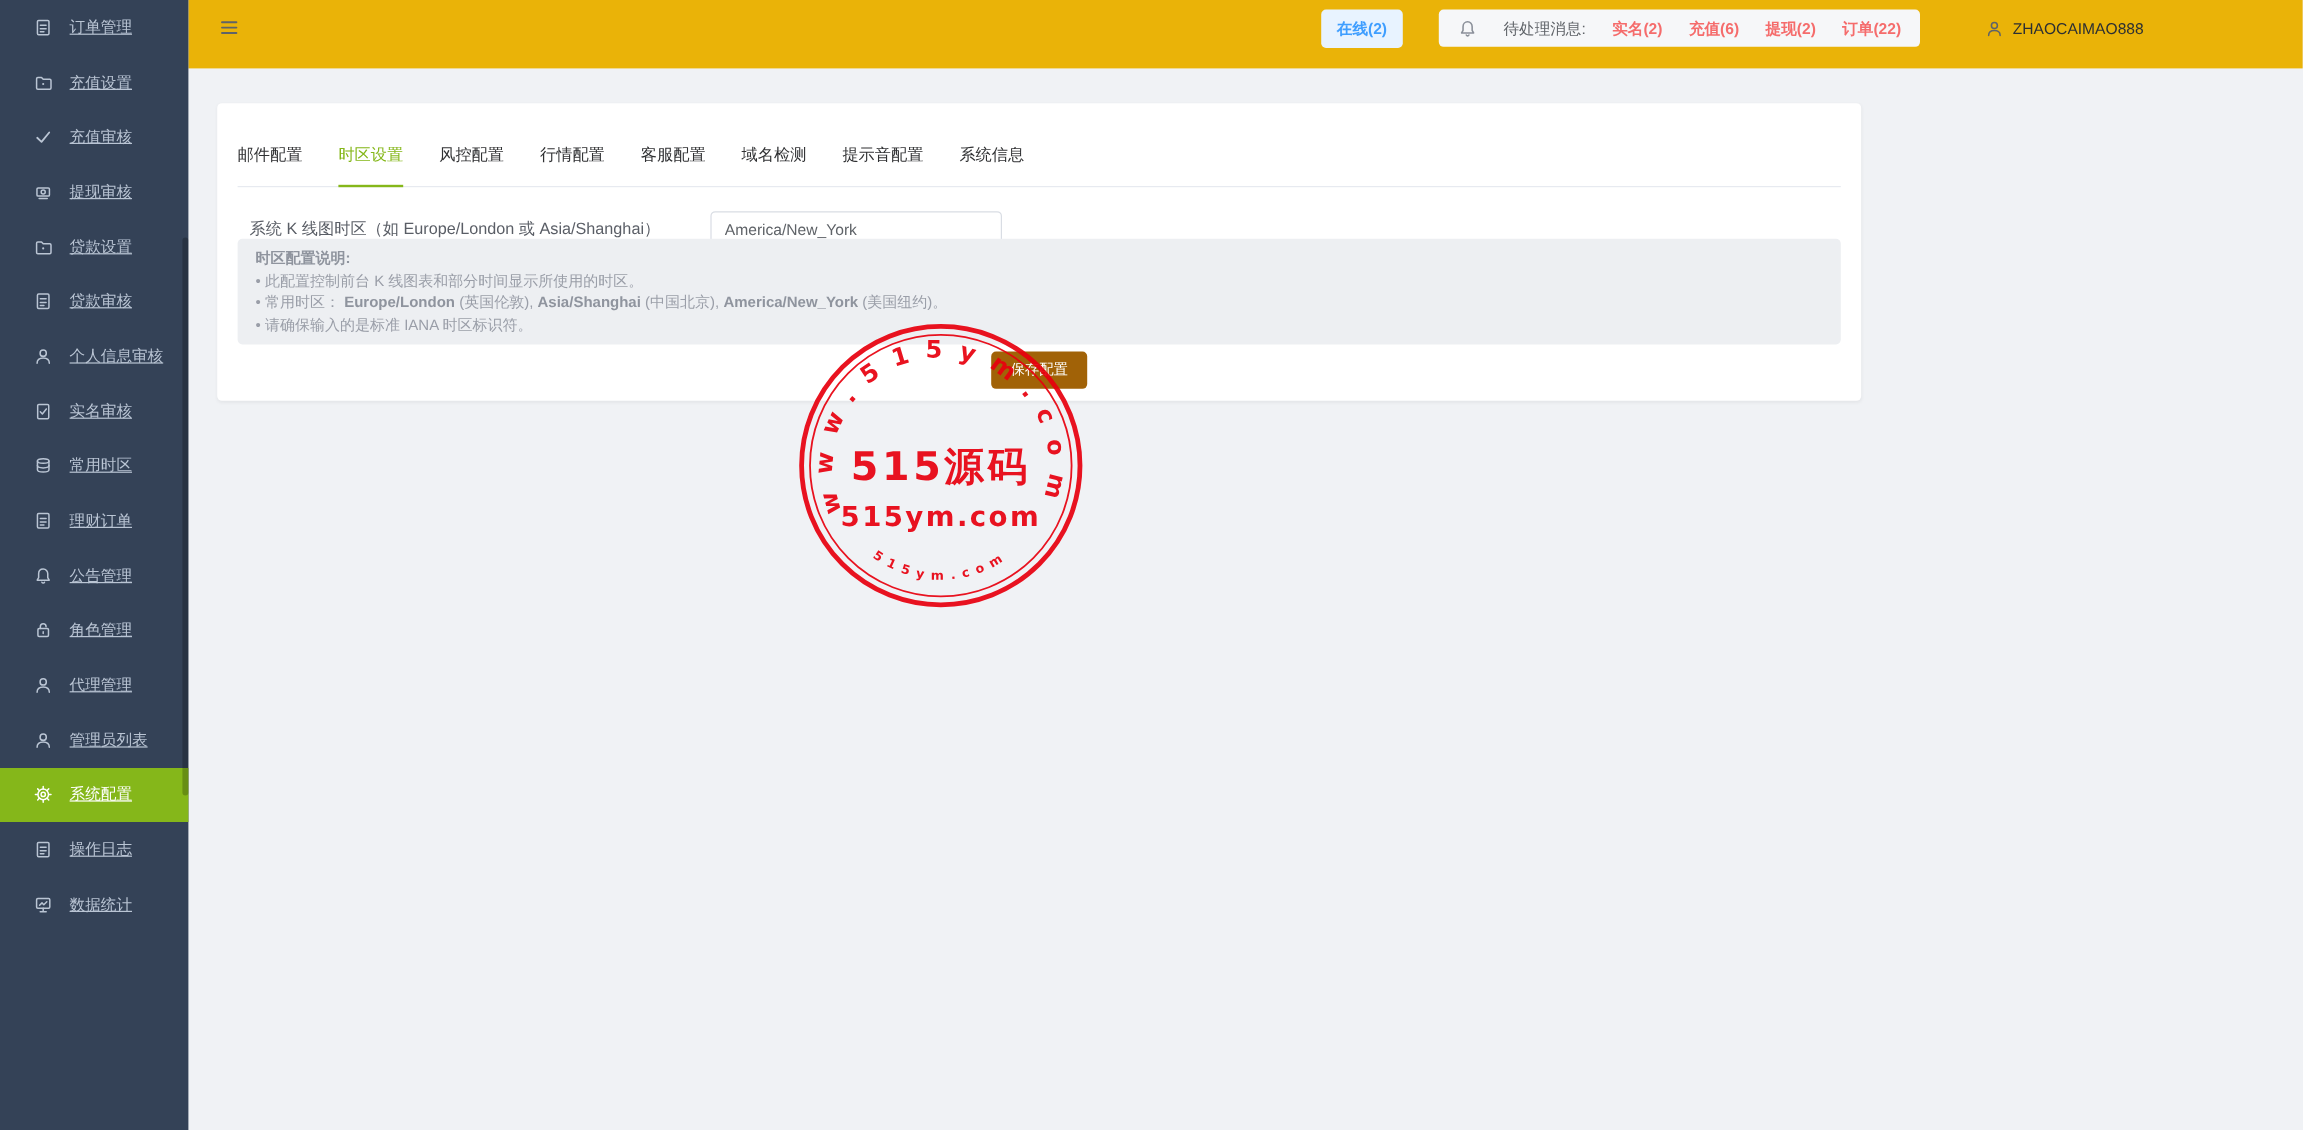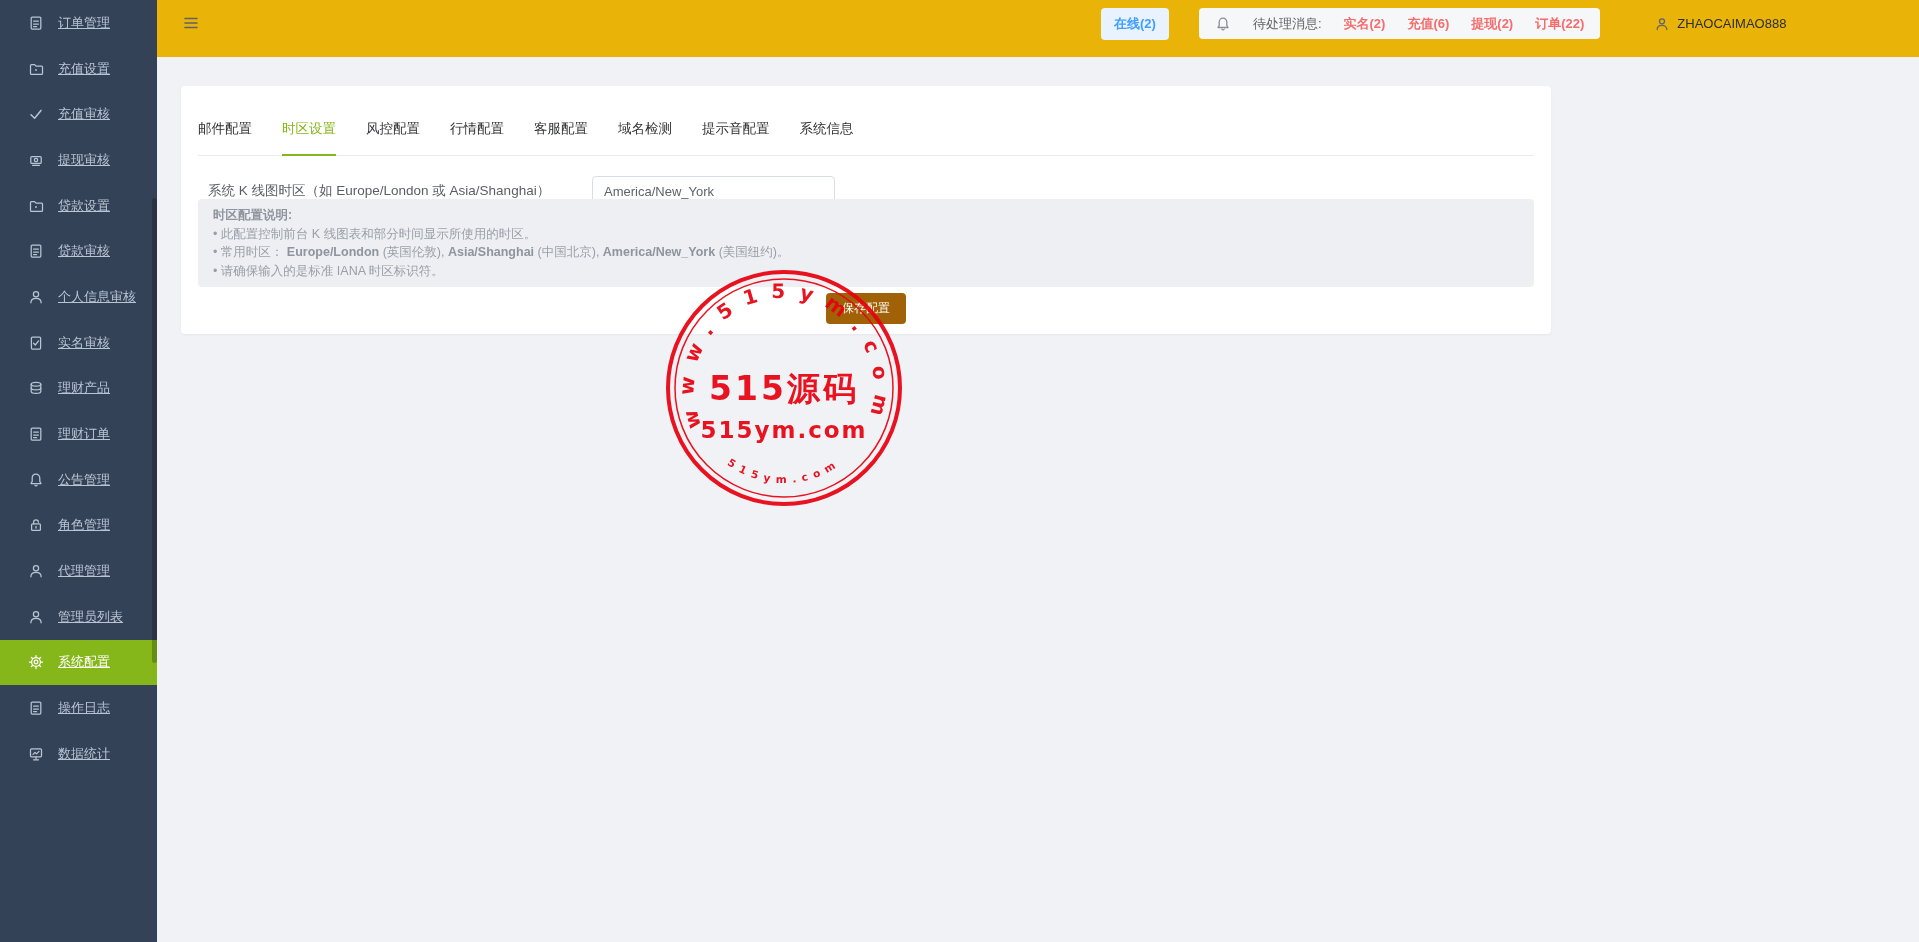--- a/index.html
+++ b/index.html
@@ -214,21 +214,21 @@
   <div class="s-item">
     <svg class="s-ic">
         <use href="#i-doc-check"></use>
       </svg>
     <span>实名审核</span>
   </div>
   <div class="s-item">
     <svg class="s-ic">
         <use href="#i-db"></use>
       </svg>
-    <span>理财产品</span>
+    <span>常用时区</span>
   </div>
   <div class="s-item">
     <svg class="s-ic">
         <use href="#i-doc"></use>
       </svg>
     <span>理财订单</span>
   </div>
   <div class="s-item">
     <svg class="s-ic">
         <use href="#i-bell"></use>

